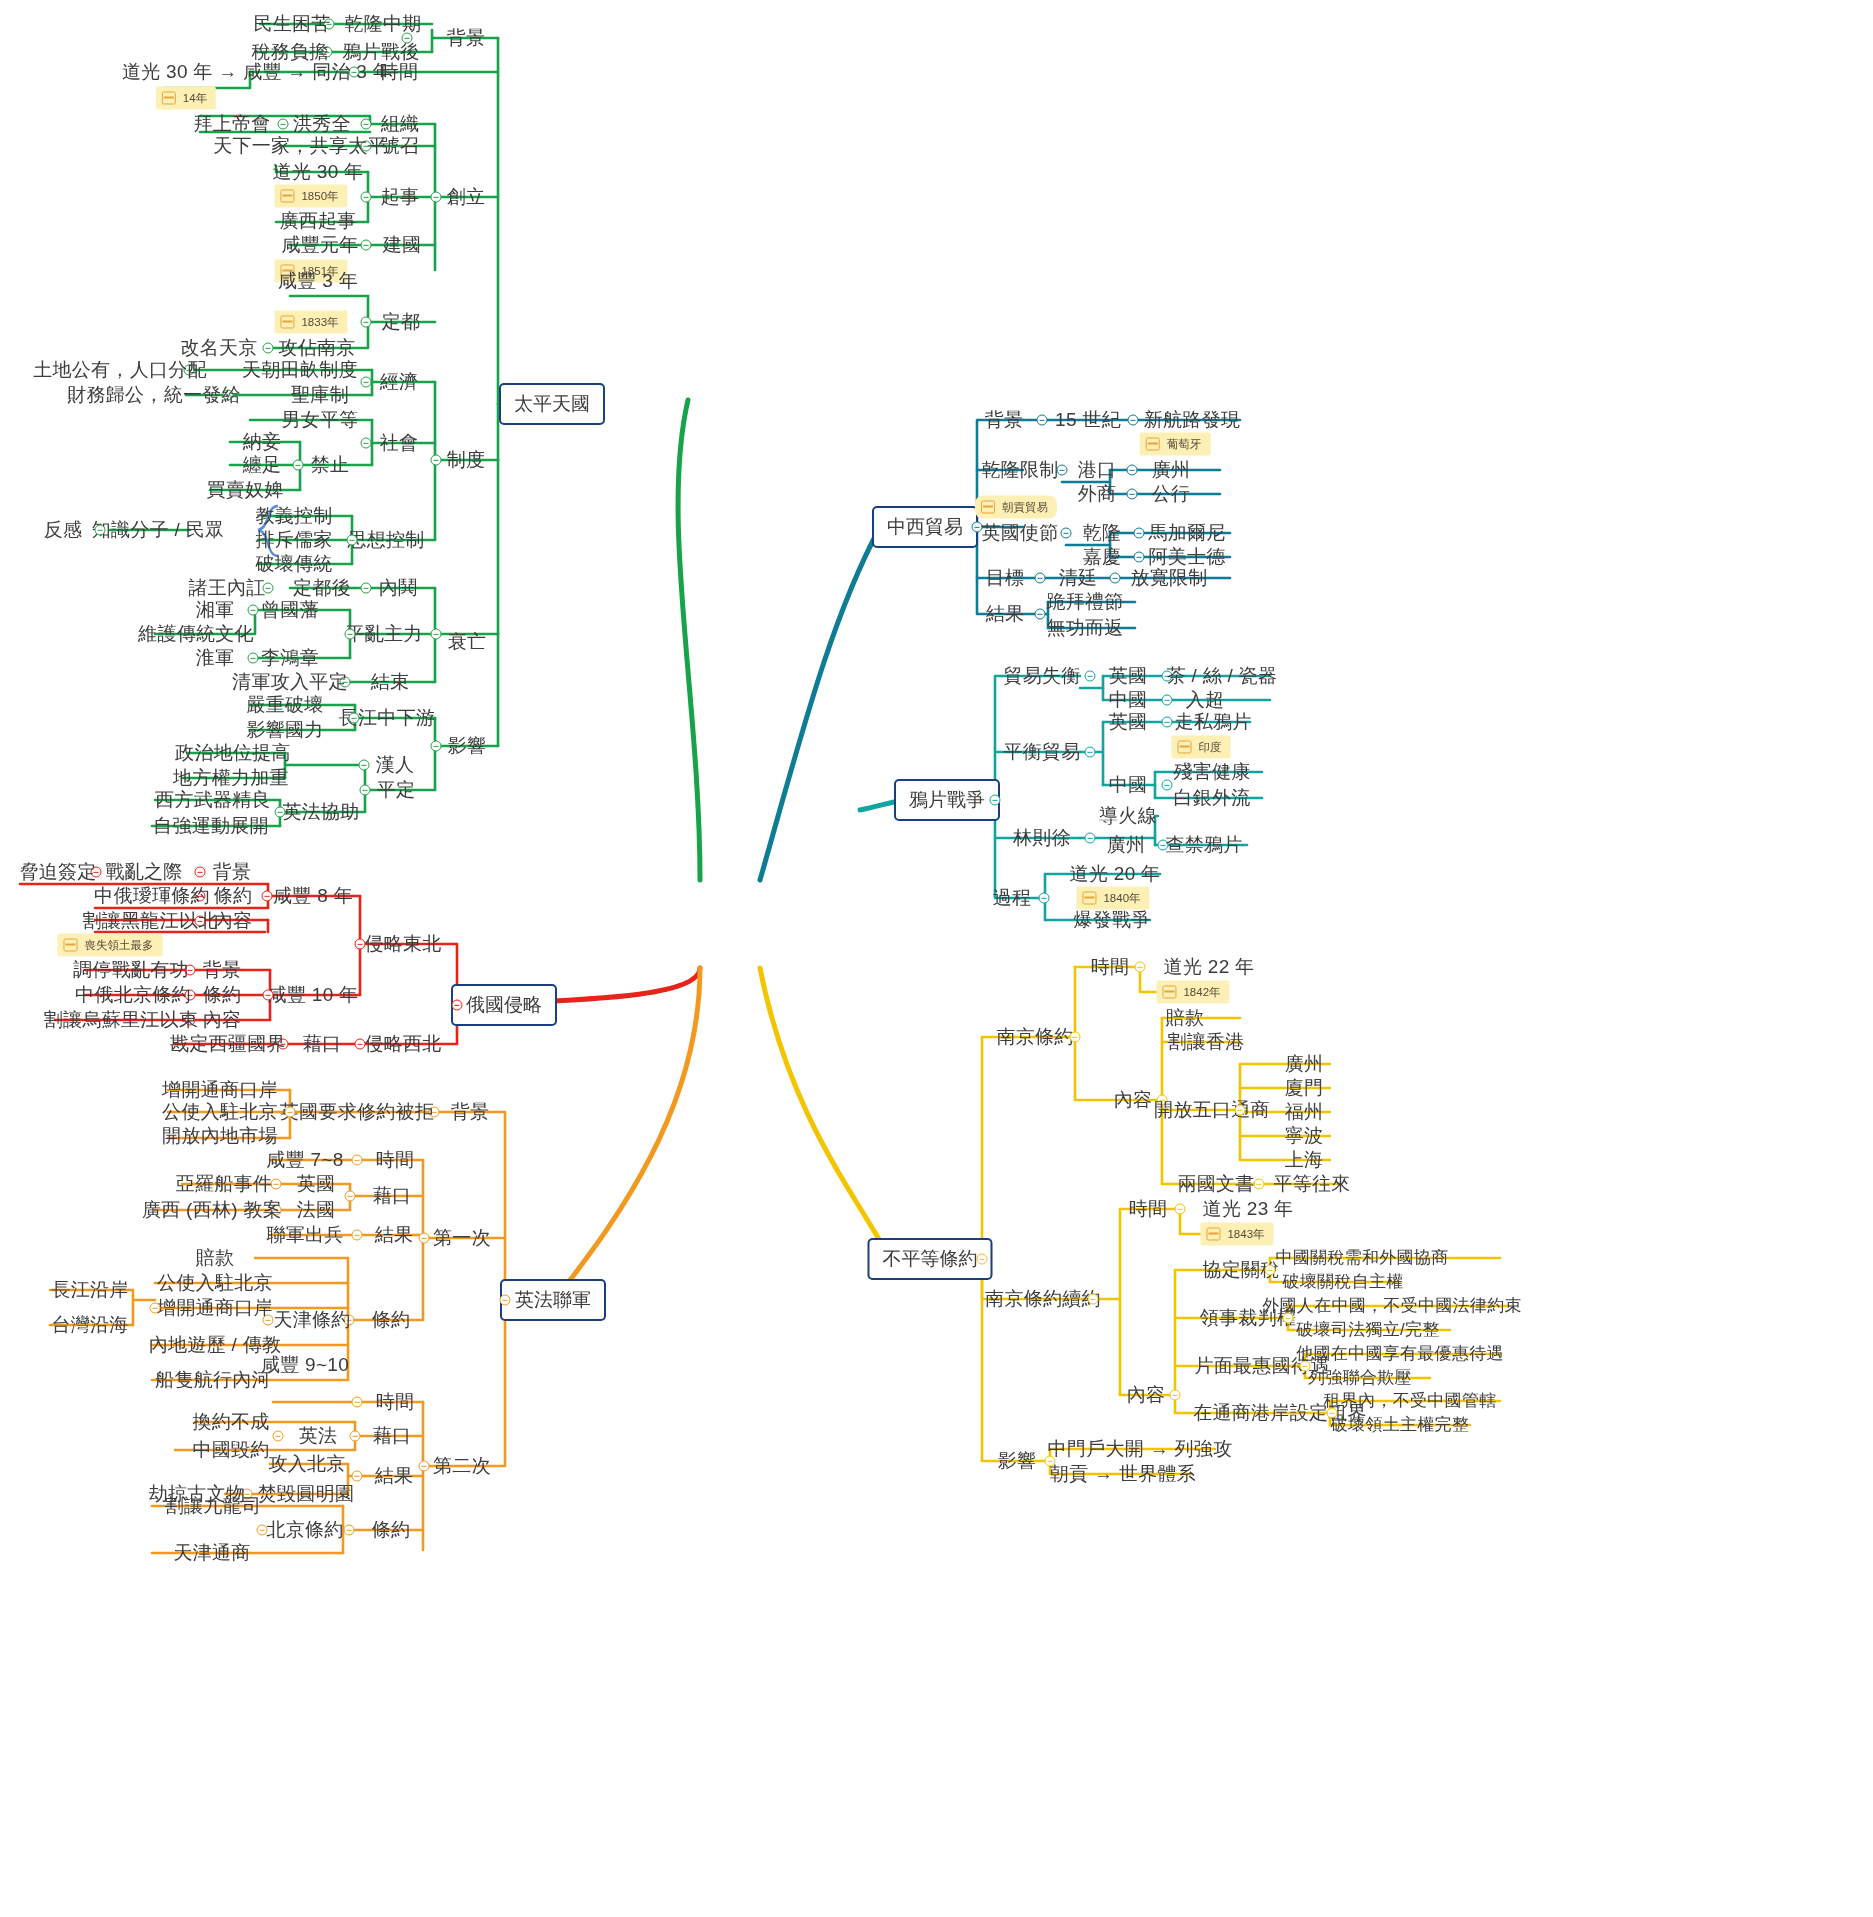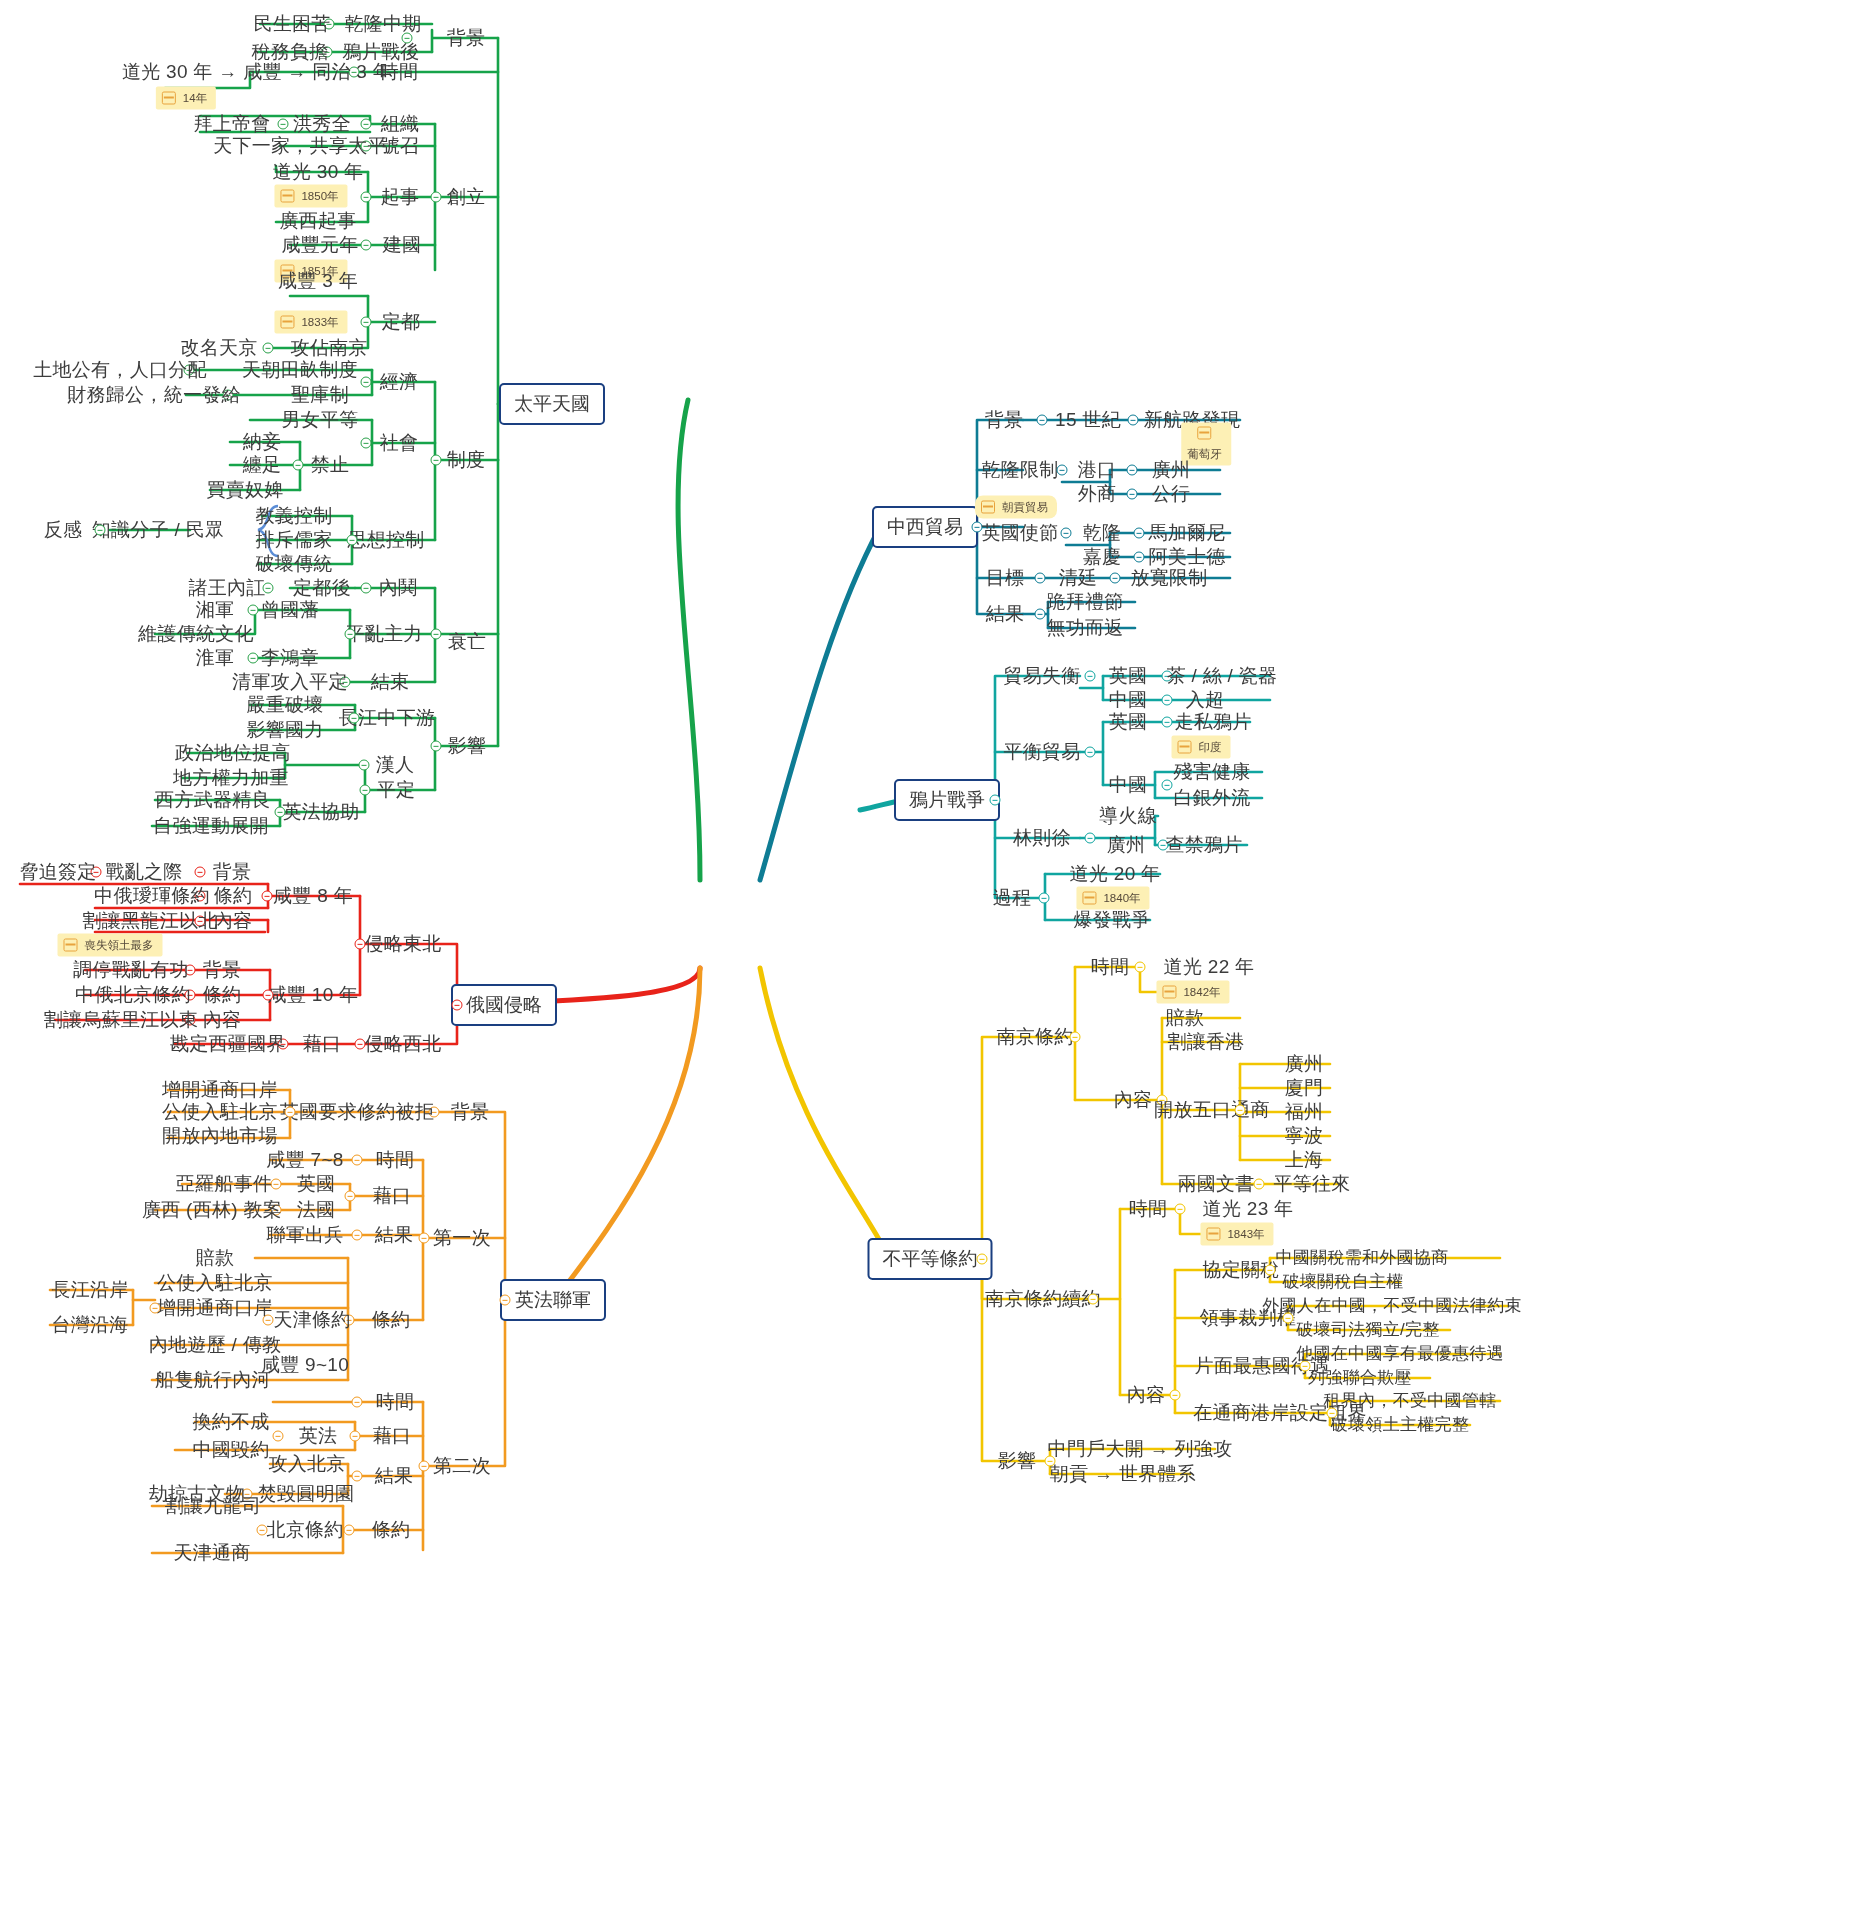--- a/index.html
+++ b/index.html
@@ -441,21 +441,21 @@
       <span>1851年</span>
     </div>
 
   <div class="node" style="left:401px; top:322px;">定都</div>
   <div class="toggle" style="left:366px; top:322px;"></div>
   <div class="node" style="left:318px; top:281px;">咸豐 3 年</div>
   <div class="note" style="left:311px; top:322px;">
       <span class="nicon"></span>
       <span>1833年</span>
     </div>
-  <div class="node" style="left:317px; top:348px;margin-left:12px;">攻佔南京</div>
+  <div class="node" style="left:317px; top:348px;">攻佔南京</div>
   <div class="toggle" style="left:268px; top:348px;"></div>
   <div class="node" style="left:219px; top:348px;">改名天京</div>
 
   <div class="node" style="left:466px; top:460px;">制度</div>
   <div class="toggle" style="left:436px; top:460px;"></div>
 
   <div class="node" style="left:399px; top:382px;">經濟</div>
   <div class="toggle" style="left:366px; top:382px;"></div>
   <div class="node" style="left:300px; top:370px;">天朝田畝制度</div>
   <div class="toggle" style="left:189px; top:370px;"></div>
@@ -522,21 +522,21 @@
   <div class="toggle" style="left:280px; top:812px;"></div>
   <div class="node" style="left:213px; top:800px;">西方武器精良</div>
   <div class="node" style="left:211px; top:826px;">自強運動展開</div>
 
   <div class="toggle blue" style="left:977px; top:527px;"></div>
   <div class="node" style="left:1004px; top:420px;">背景</div>
   <div class="toggle blue" style="left:1042px; top:420px;"></div>
   <div class="node" style="left:1088px; top:420px;">15 世紀</div>
   <div class="toggle blue" style="left:1133px; top:420px;"></div>
   <div class="node" style="left:1192px; top:420px;">新航路發現</div>
-  <div class="note" style="left:1206px; top:444px;flex-direction:column;">
+  <div class="note" style="left:1175px; top:444px;">
       <span class="nicon"></span>
       <span>葡萄牙</span>
     </div>
 
   <div class="node" style="left:1020px; top:470px;">乾隆限制</div>
   <div class="toggle blue" style="left:1062px; top:470px;"></div>
   <div class="note" style="left:1016px; top:507px;border-radius:8px;">
       <span class="nicon"></span>
       <span>朝貢貿易</span>
     </div>

